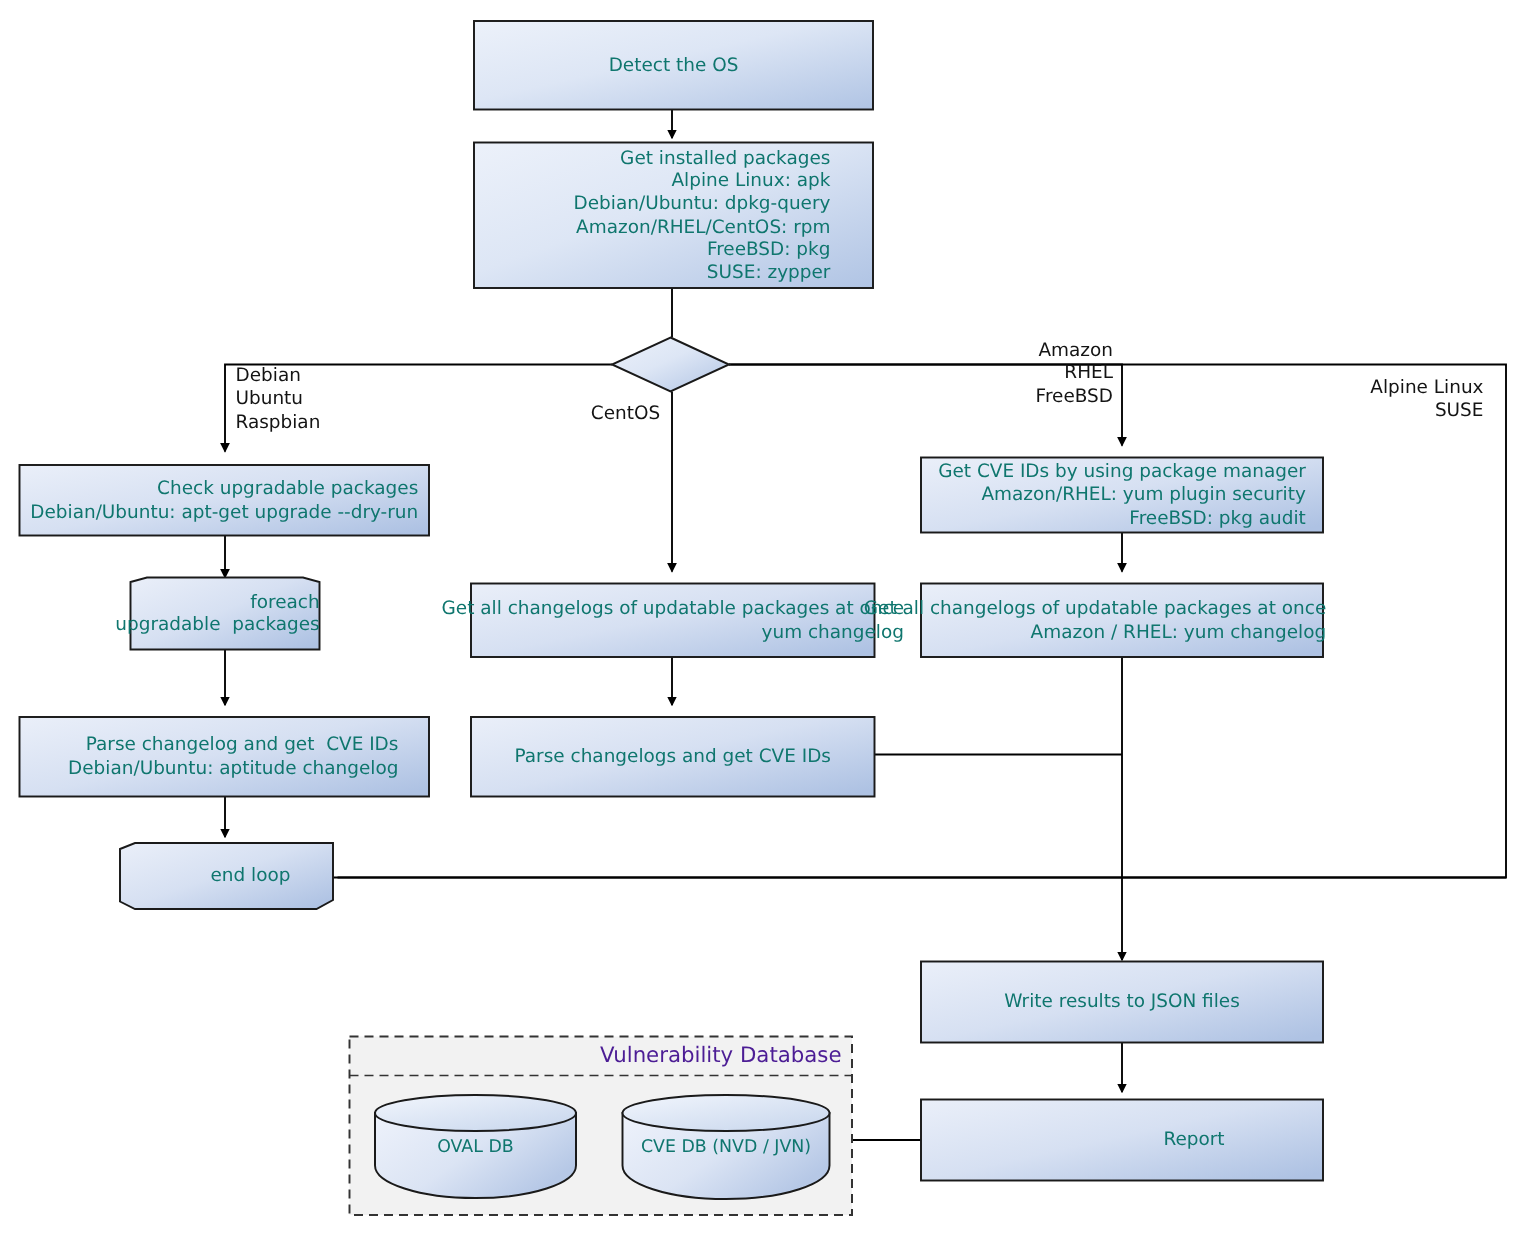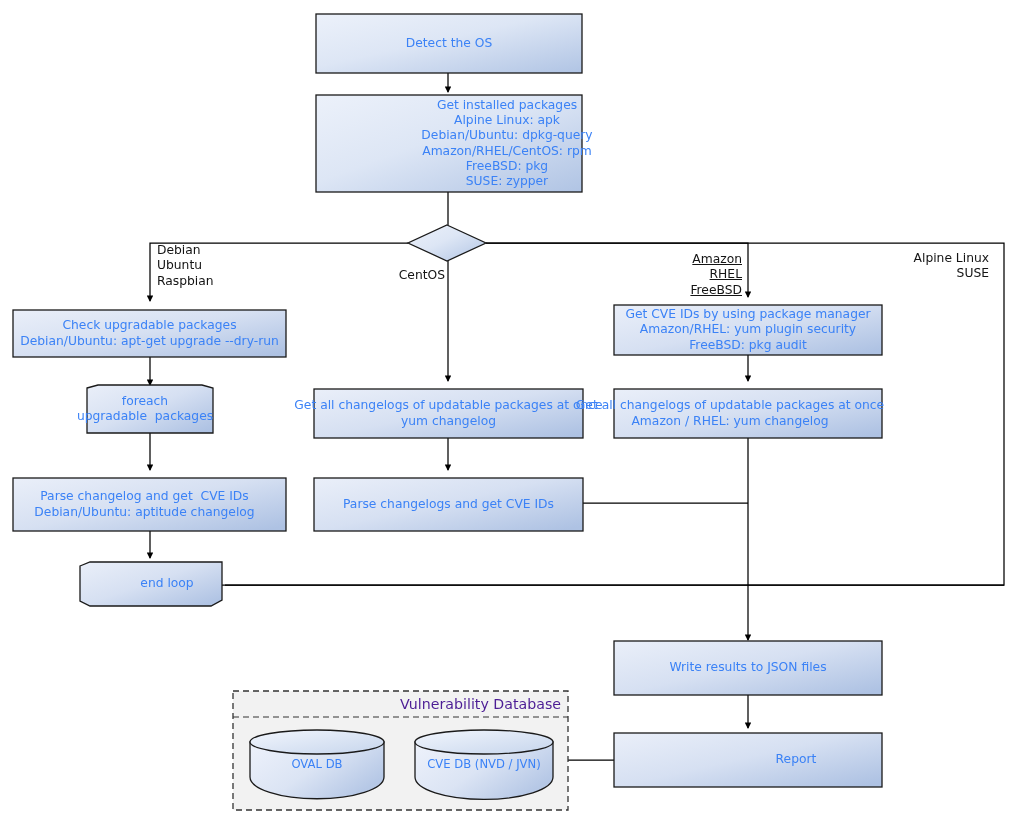--- a/index.html
+++ b/index.html
@@ -23,22 +23,22 @@
     top: 0;
     width: 1019px;
     height: 823px;
     pointer-events: none;
   }
   .node-label {
     position: absolute;
     display: flex;
     align-items: center;
     justify-content: center;
-    text-align: center;
-    color: #3b82f6;
+    text-align: right;
+    color: #0f766e;
     font-size: 12.3px;
     line-height: 15.2px;
     white-space: pre;
     pointer-events: none;
   }
   .edge-label {
     position: absolute;
     color: #141414;
     font-size: 12.3px;
     line-height: 15.3px;
@@ -146,49 +146,49 @@
 
     <rect x="614" y="305" width="268" height="50" fill="url(#boxGradH)" stroke="#1a1a1a" stroke-width="1.3"></rect>
     <rect x="614" y="389" width="268" height="49" fill="url(#boxGradH)" stroke="#1a1a1a" stroke-width="1.3"></rect>
 
     <rect x="614" y="641" width="268" height="54" fill="url(#boxGradH)" stroke="#1a1a1a" stroke-width="1.3"></rect>
     <rect x="614" y="733" width="268" height="54" fill="url(#boxGradH)" stroke="#1a1a1a" stroke-width="1.3"></rect>
   </svg>
 
   <div class="node-label" style="left:316px; top:14px; width:266px; height:59px;">Detect the OS</div>
 
-  <div class="node-label" style="left:316px; top:95px; width:304px; height:97px;margin-left:39px;">Get installed packages
+  <div class="node-label" style="left:316px; top:95px; width:304px; height:97px;">Get installed packages
 Alpine Linux: apk
 Debian/Ubuntu: dpkg-query
 Amazon/RHEL/CentOS: rpm
 FreeBSD: pkg
 SUSE: zypper</div>
 
   <div class="node-label" style="left:408px; top:225px; width:78px; height:36px;"></div>
 
   <div class="edge-label" style="left:157px; top:243px; width:120px;">Debian
 Ubuntu
 Raspbian</div>
 
-  <div class="edge-label" style="left:389px; top:268px; width:56px; text-align:right;">CentOS</div>
-
-  <div class="edge-label right-align" style="left:625px; top:252px; width:117px;text-decoration:underline;">Amazon
+  <div class="edge-label" style="left:389px; top:268px; width:56px; text-align:center;">CentOS</div>
+
+  <div class="edge-label right-align" style="left:625px; top:226px; width:117px;">Amazon
 RHEL
 FreeBSD</div>
 
   <div class="edge-label right-align" style="left:877px; top:251px; width:112px;">Alpine Linux
 SUSE</div>
 
   <div class="node-label" style="left:13px; top:310px; width:273px; height:47px;">Check upgradable packages
 Debian/Ubuntu: apt-get upgrade --dry-run</div>
 
   <div class="node-label" style="left:87px; top:385px; width:116px; height:48px;">foreach
 upgradable  packages</div>
 
-  <div class="node-label" style="left:8px; top:478px; width:273px; height:53px;border-radius:22px;">Parse changelog and get  CVE IDs
+  <div class="node-label" style="left:19px; top:478px; width:273px; height:53px;border-radius:22px;">Parse changelog and get  CVE IDs
 Debian/Ubuntu: aptitude changelog</div>
 
   <div class="node-label" style="left:80px; top:562px; width:142px; height:44px;padding-left:16px;">end loop</div>
 
   <div class="node-label" style="left:314px; top:389px; width:269px; height:49px; overflow:visible;">Get all changelogs of updatable packages at once
 yum changelog</div>
 
   <div class="node-label" style="left:314px; top:478px; width:269px; height:53px;">Parse changelogs and get CVE IDs</div>
 
   <div class="node-label" style="left:614px; top:305px; width:268px; height:50px;">Get CVE IDs by using package manager

